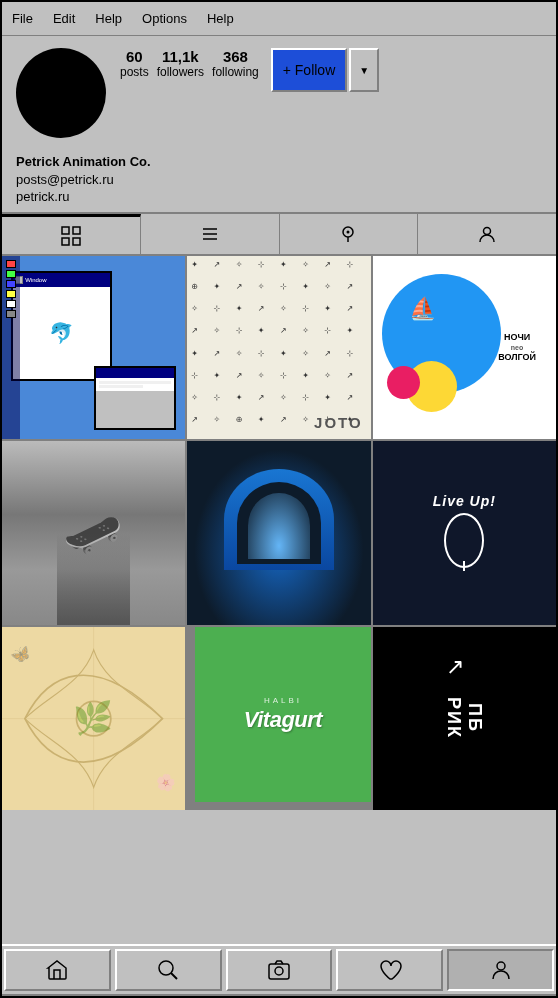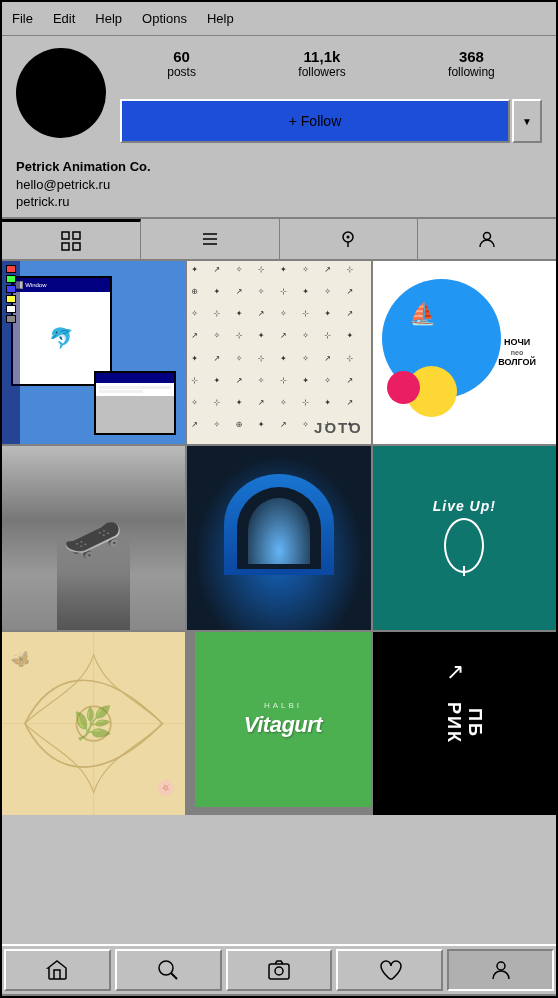--- a/index.html
+++ b/index.html
@@ -111,22 +111,22 @@
     .avatar {
       width: 90px;
       height: 90px;
       background: #000;
       border-radius: 50%;
       flex-shrink: 0;
     }
     .profile-stats-follow {
       flex: 1;
       display: flex;
-      flex-direction: column;
-      gap: 20px;
+      flex-direction: row;
+      gap: 12px;
     }
     .stats-row {
       display: flex;
       justify-content: space-around;
       gap: 8px;
     }
     .stat-item {
       display: flex;
       flex-direction: column;
       align-items: center;
@@ -304,21 +304,21 @@
           <div class="follow-row">
             <button class="follow-btn">+ Follow</button>
             <div class="follow-dropdown">▼</div>
           </div>
         </div>
       </div>
     </div>
 
     <div class="profile-bio">
       <div class="bio-name">Petrick Animation Co.</div>
-      <div class="bio-line">hello@petrick.ru</div>
+      <div class="bio-line">posts@petrick.ru</div>
       <div class="bio-line">petrick.ru</div>
     </div>
 
     <div class="tabs-row">
       <div class="tab active">
         <svg width="20" height="20" viewBox="0 0 20 20" fill="none">
           <rect x="1" y="1" width="7" height="7" stroke="#000" stroke-width="1.5"></rect>
           <rect x="12" y="1" width="7" height="7" stroke="#000" stroke-width="1.5"></rect>
           <rect x="1" y="12" width="7" height="7" stroke="#000" stroke-width="1.5"></rect>
           <rect x="12" y="12" width="7" height="7" stroke="#000" stroke-width="1.5"></rect>
@@ -486,21 +486,21 @@
             <div style="width:100%;height:100%;background:radial-gradient(ellipse at 50% 60%,#1565C0 0%,#0d1b2a 65%);position:relative;display:flex;align-items:flex-end;justify-content:center;padding-bottom:8px;">
 
               <div style="position:absolute;top:15%;left:20%;width:60%;height:55%;border-radius:50% 50% 0 0;background:linear-gradient(180deg,#1976D2,#0a47a0);"></div>
 
               <div style="position:absolute;top:22%;left:27%;width:46%;height:45%;border-radius:50% 50% 0 0;background:#0d1b2a;"></div>
 
               <div style="position:absolute;top:28%;left:33%;width:34%;height:36%;border-radius:50% 50% 0 0;background:radial-gradient(ellipse at 50% 80%,#64B5F6,transparent);"></div>
             </div>
           </div>
 
-          <div class="grid-cell" style="background:#0f766e; position:relative; overflow:hidden; display:flex;align-items:center;justify-content:center;">
+          <div class="grid-cell" style="background:#0f172a; position:relative; overflow:hidden; display:flex;align-items:center;justify-content:center;">
             <div style="text-align:center;color:white;">
               <div style="font-size:14px;font-weight:bold;font-style:italic;letter-spacing:1px;">Live Up!</div>
 
               <div style="border:2px solid white;border-radius:50%;width:40px;height:55px;margin:4px auto;position:relative;">
                 <div style="position:absolute;bottom:-5px;left:50%;transform:translateX(-50%);width:2px;height:10px;background:white;"></div>
               </div>
             </div>
           </div>
 
           <div class="grid-cell" style="background:#f0ddb0; position:relative; overflow:hidden;">

